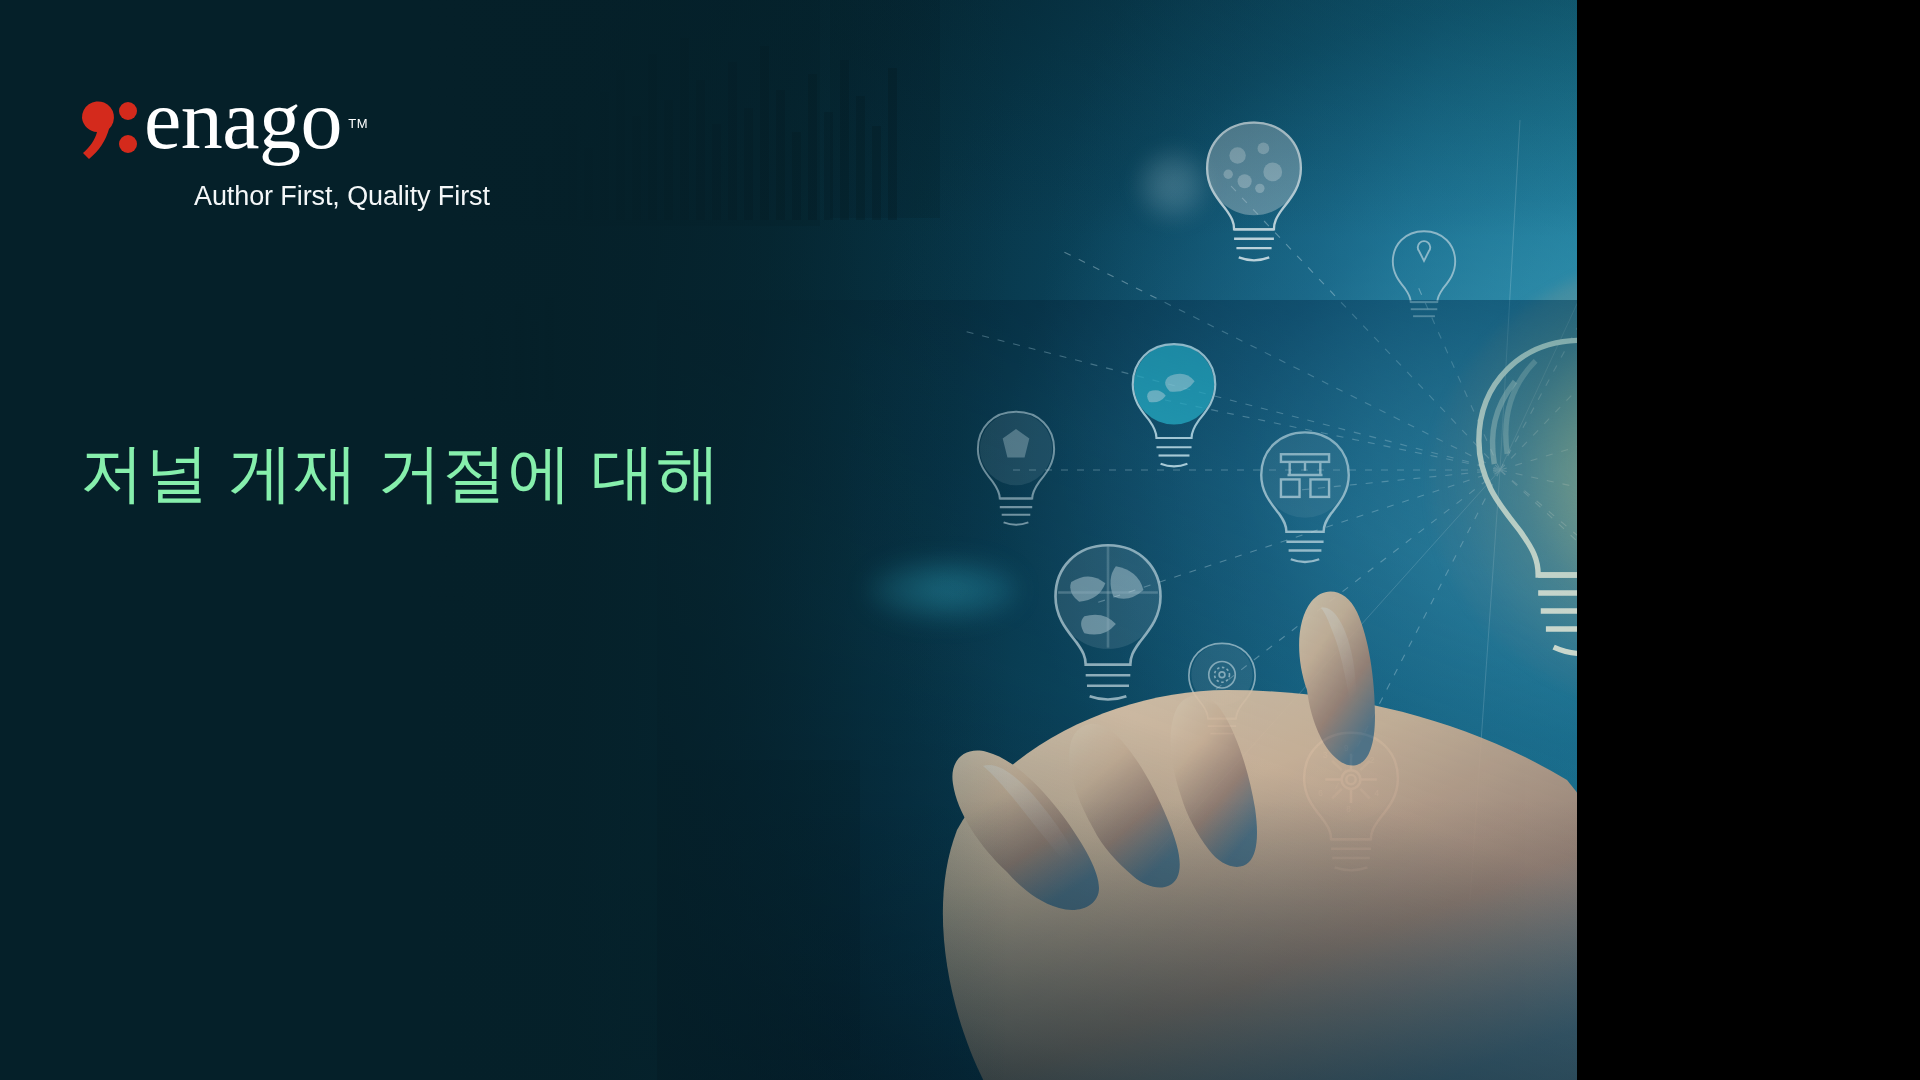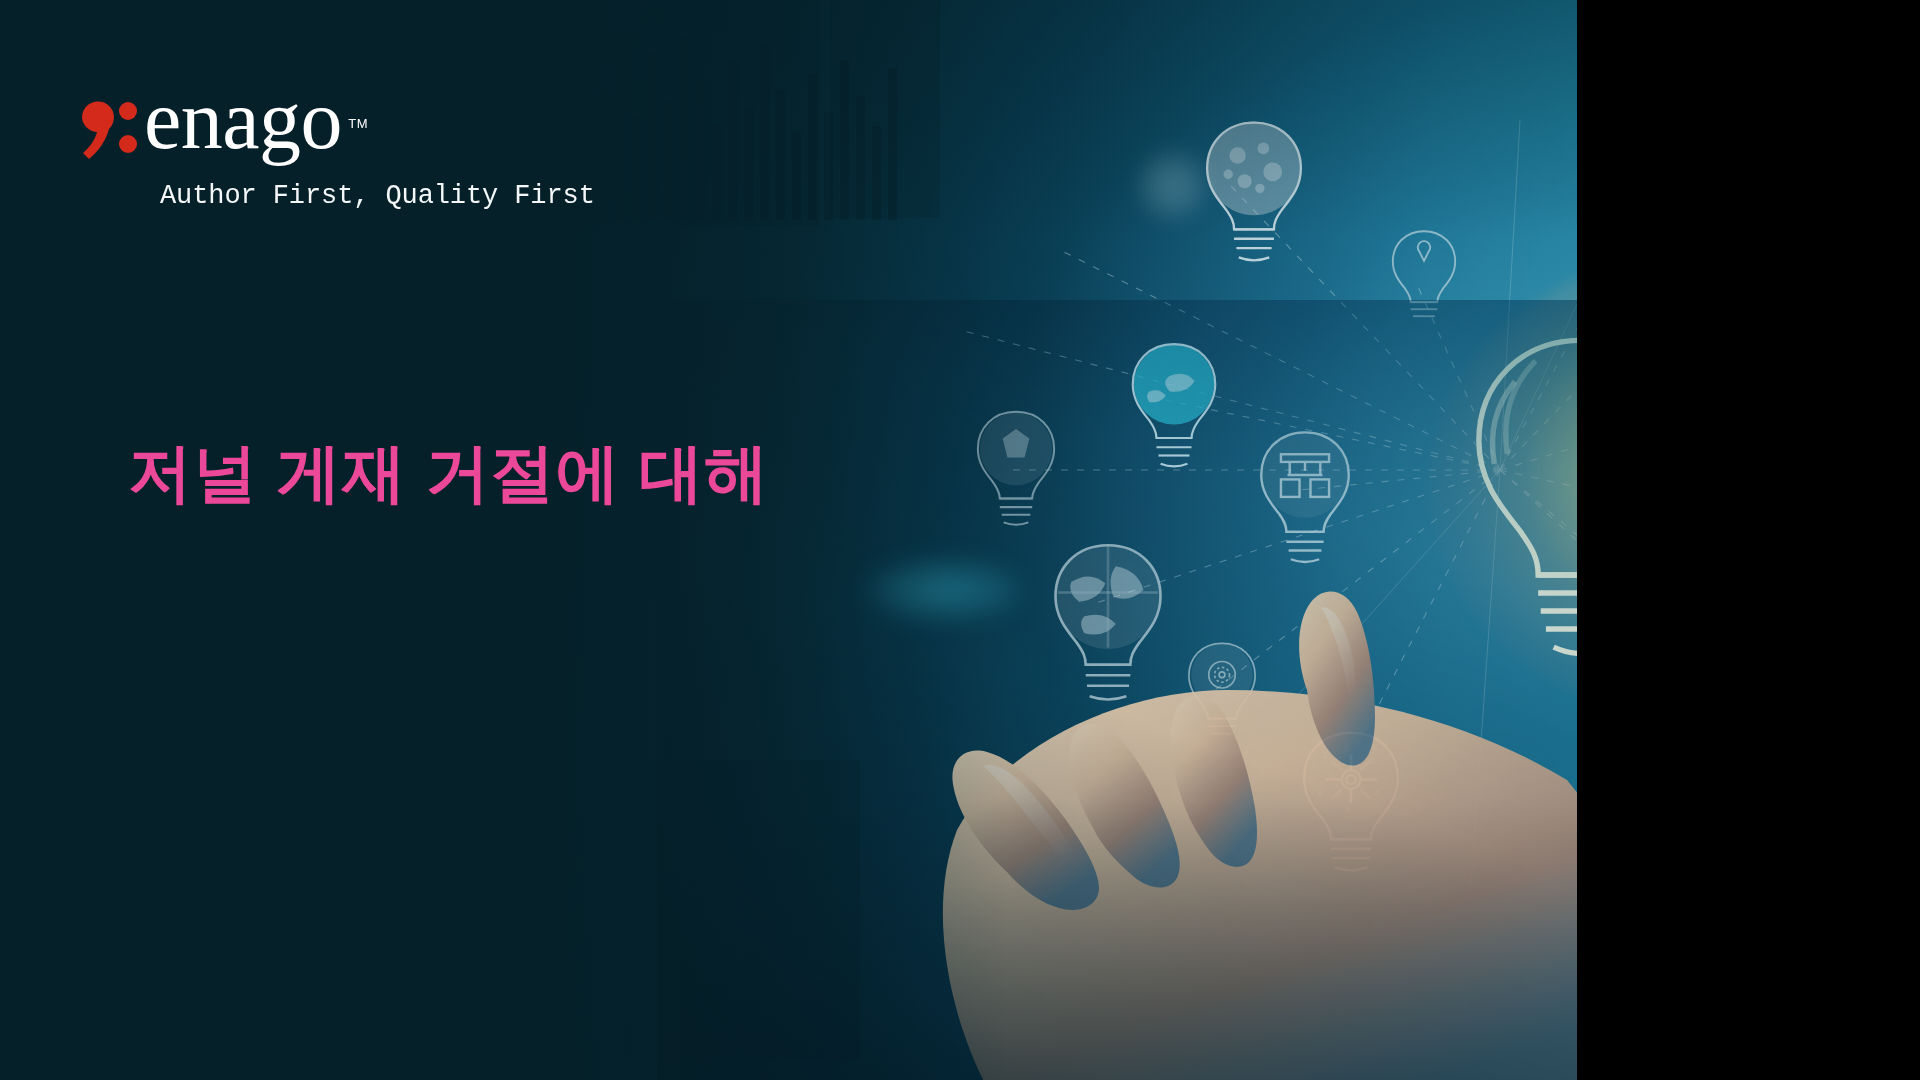--- a/index.html
+++ b/index.html
@@ -163,44 +163,43 @@
     right: -26px;
     font-family: "Liberation Sans", sans-serif;
     font-size: 13px;
     line-height: 17px;
     color: #ffffff;
     letter-spacing: 0.5px;
     margin-top: 33px;
   }
   .logo-tagline {
     margin-top: 10px;
-    margin-left: 82px;
-    font-family: Liberation Mono, monospace;
+    margin-left: 116px;
+    font-family: Liberation Sans, sans-serif;
     font-size: 27px;
     line-height: 32px;
     color: #f4f7f8;
     letter-spacing: -0.1px;
     white-space: nowrap;
   }
 
   .headline-block {
     position: absolute;
     left: 80px;
     top: 432px;
     width: 900px;
   }
   .headline-light {
     font-family: "Liberation Sans", sans-serif;
-    font-weight: 700;
+    font-weight: 400;
     font-size: 64px;
     line-height: 82px;
-    color: #ec4899;
+    color: #86efac;
     letter-spacing: 1px;
     white-space: nowrap;
-    margin-left: 48px;
   }
   .headline-bold {
     margin-top: 26px;
     font-family: "Liberation Sans", sans-serif;
     font-weight: 700;
     font-size: 96px;
     line-height: 108px;
     color: #ffffff;
     letter-spacing: 1px;
     white-space: nowrap;

